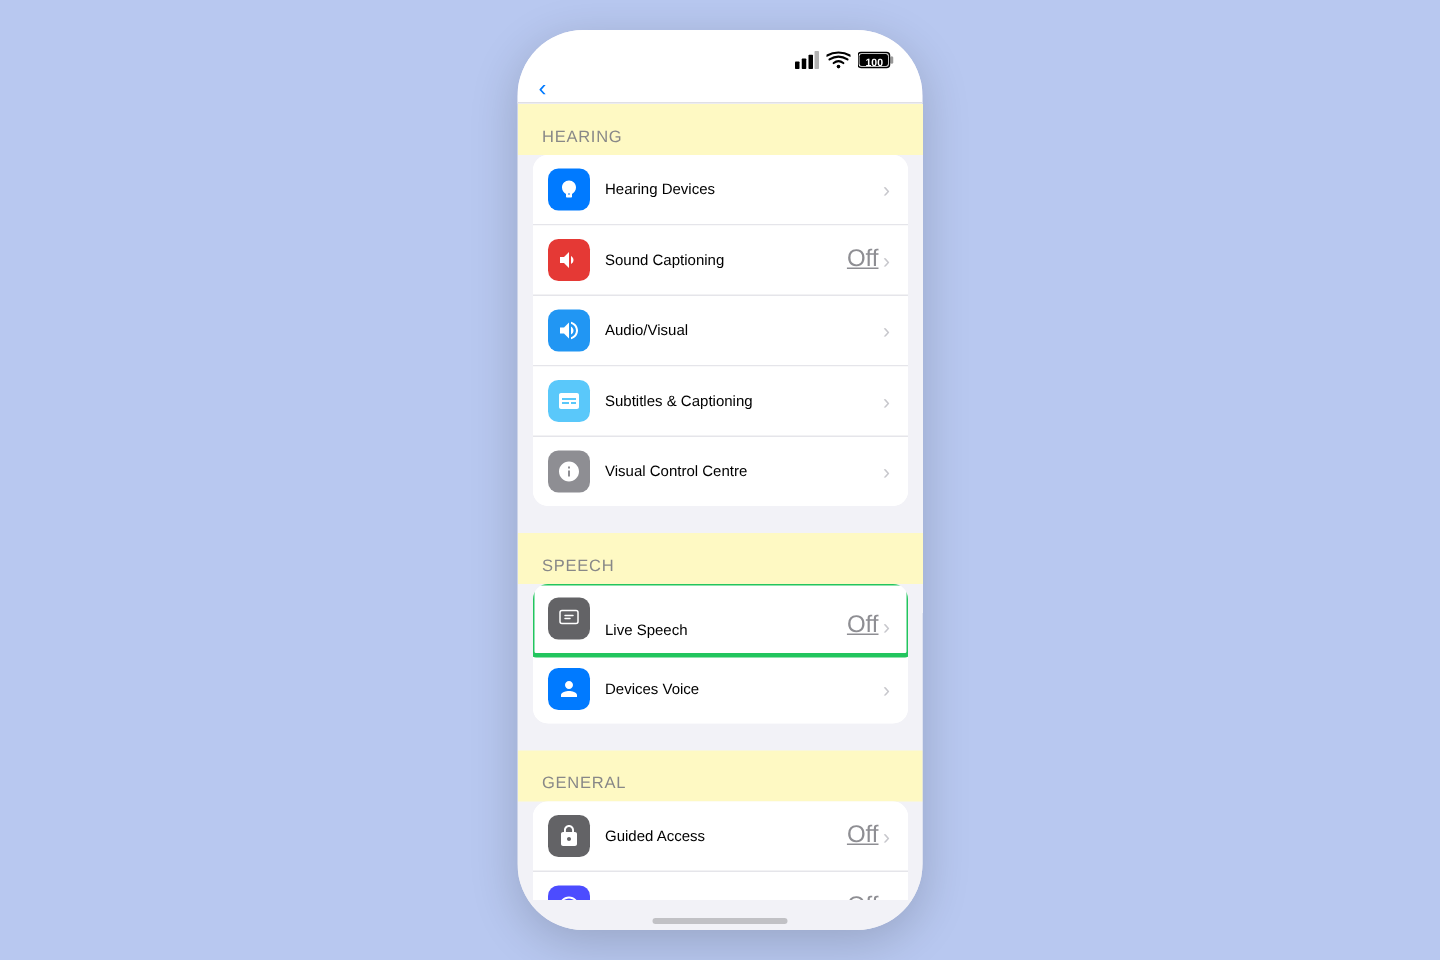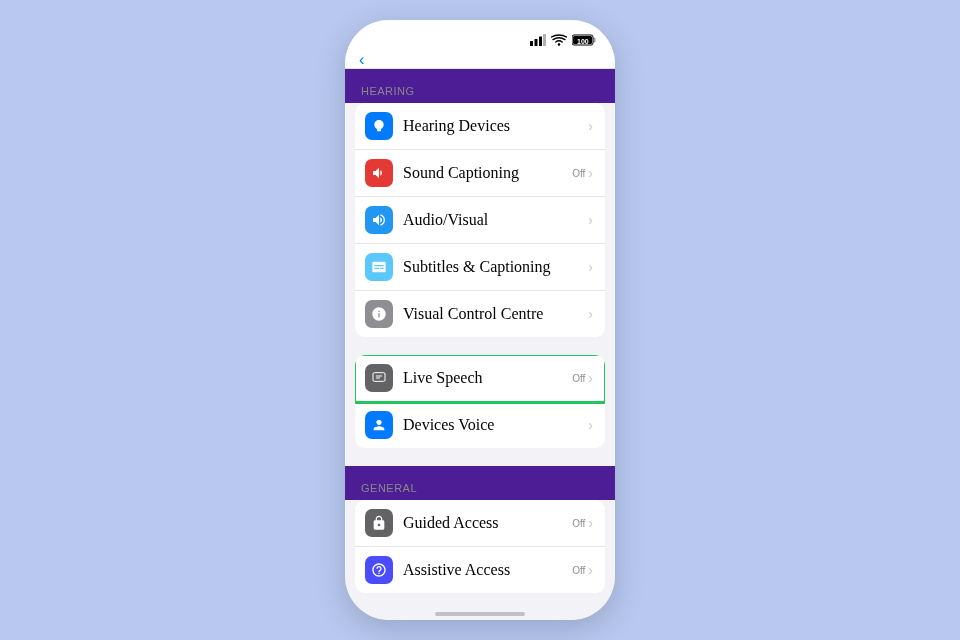--- a/index.html
+++ b/index.html
@@ -92,21 +92,21 @@
 
     .content::-webkit-scrollbar { display: none; }
 
     .section-header {
       padding: 16px 16px 6px 16px;
       font-size: 11px;
       font-weight: 500;
       color: #888;
       text-transform: uppercase;
       letter-spacing: 0.5px;
-      background: #4c1d95;
+      background: #fef9c3;
     }
 
     .list-group {
       background: #fff;
       border-radius: 10px;
       margin: 0 10px 18px 10px;
       overflow: hidden;
     }
 
     .list-item {
@@ -122,53 +122,54 @@
 
     .list-item:last-child {
       border-bottom: none;
     }
 
     .list-item.highlighted {
       outline: 3px solid #22c55e;
       outline-offset: -1px;
       border-radius: 2px;
       z-index: 2;
+      align-items: flex-end;
     }
 
     .item-icon {
       width: 28px;
       height: 28px;
       border-radius: 7px;
       display: flex;
       align-items: center;
       justify-content: center;
       margin-right: 10px;
       flex-shrink: 0;
       font-size: 14px;
       color: #fff;
     }
 
     .item-label {
       flex: 1;
-      font-size: 16px;
+      font-size: 10px;
       color: #000;
-      font-family: Liberation Serif, serif;
     }
 
     .item-right {
       display: flex;
       align-items: center;
       gap: 3px;
       color: #8e8e93;
       font-size: 14px;
     }
 
     .item-value {
-      font-size: 10px;
+      font-size: 16px;
       color: #8e8e93;
+      text-decoration: underline;
     }
 
     .chevron {
       color: #c7c7cc;
       font-size: 14px;
     }
 
     .home-indicator {
       height: 20px;
       display: flex;
@@ -282,20 +283,21 @@
               <svg width="16" height="16" viewBox="0 0 24 24" fill="white">
                 <path d="M12 2C6.48 2 2 6.48 2 12s4.48 10 10 10 10-4.48 10-10S17.52 2 12 2zm1 15h-2v-6h2v6zm0-8h-2V7h2v2z"></path>
               </svg>
             </div>
             <span class="item-label">Visual Control Centre</span>
             <div class="item-right">
               <span class="chevron">›</span>
             </div>
           </div>
         </div>
+        <div class="section-header">SPEECH</div>
         <div class="list-group">
           <div class="list-item highlighted">
             <div class="item-icon" style="background: rgb(99, 99, 102);">
               <svg width="16" height="16" viewBox="0 0 24 24" fill="white">
                 <rect x="3" y="4" width="18" height="13" rx="2" stroke="white" stroke-width="1.5" fill="none"></rect>
                 <path d="M8 9h8M8 12h5" stroke="white" stroke-width="1.5" stroke-linecap="round"></path>
               </svg>
             </div>
             <span class="item-label">Live Speech</span>
             <div class="item-right">

